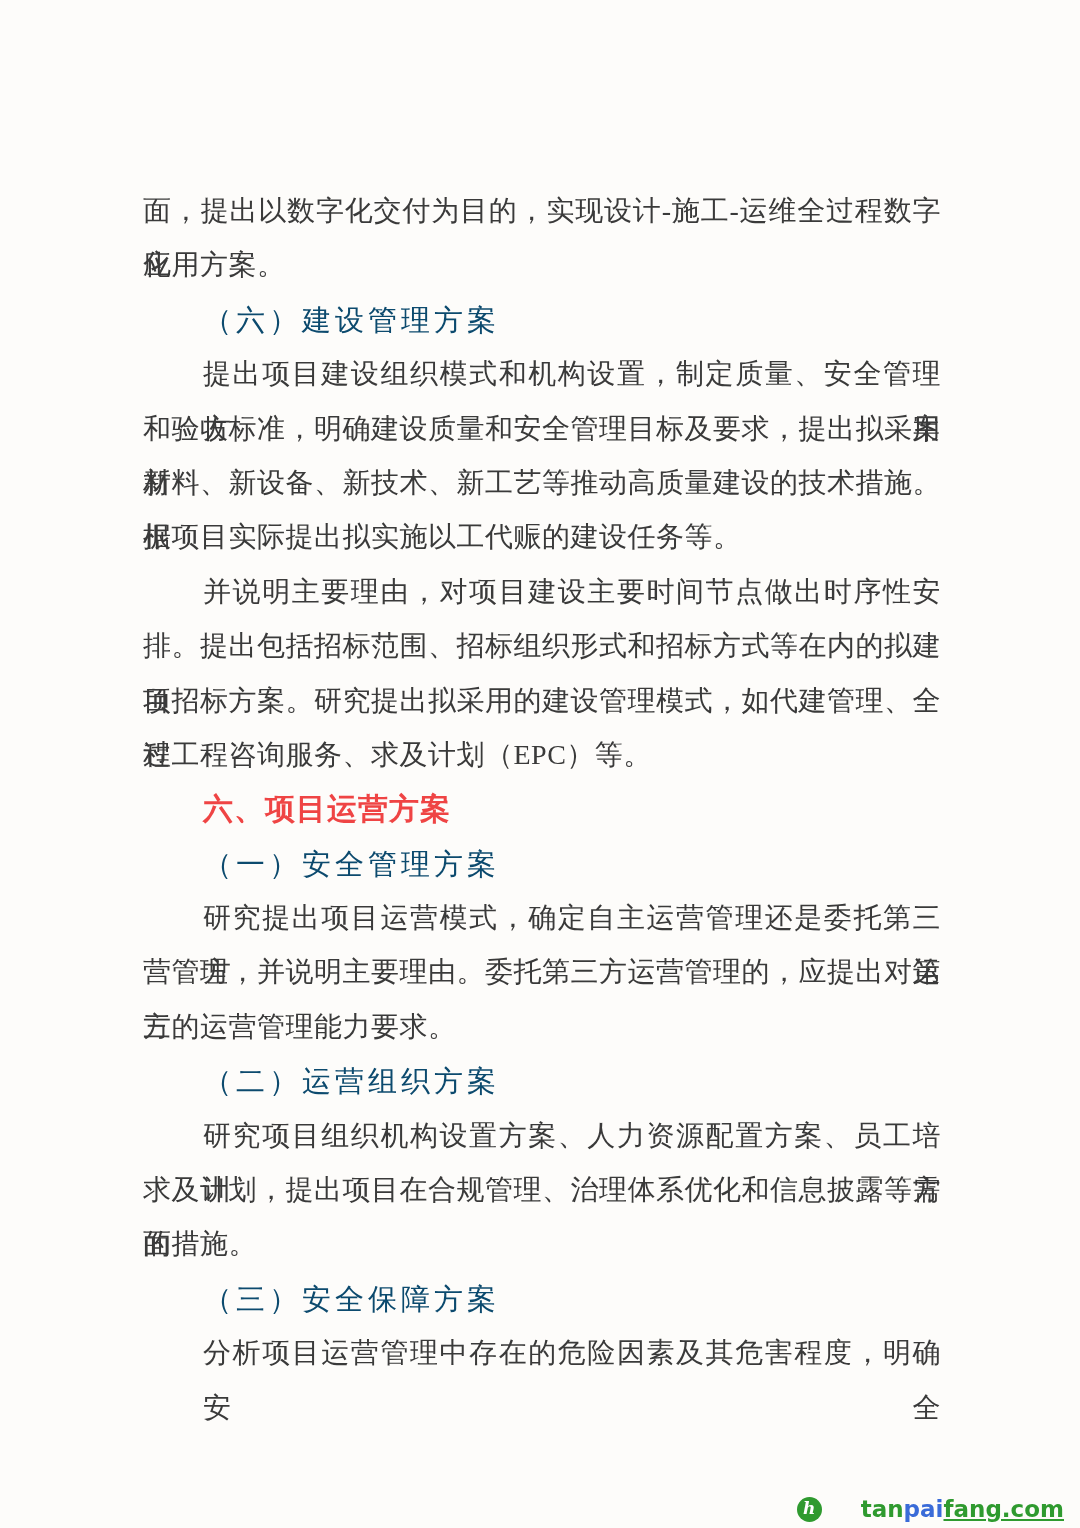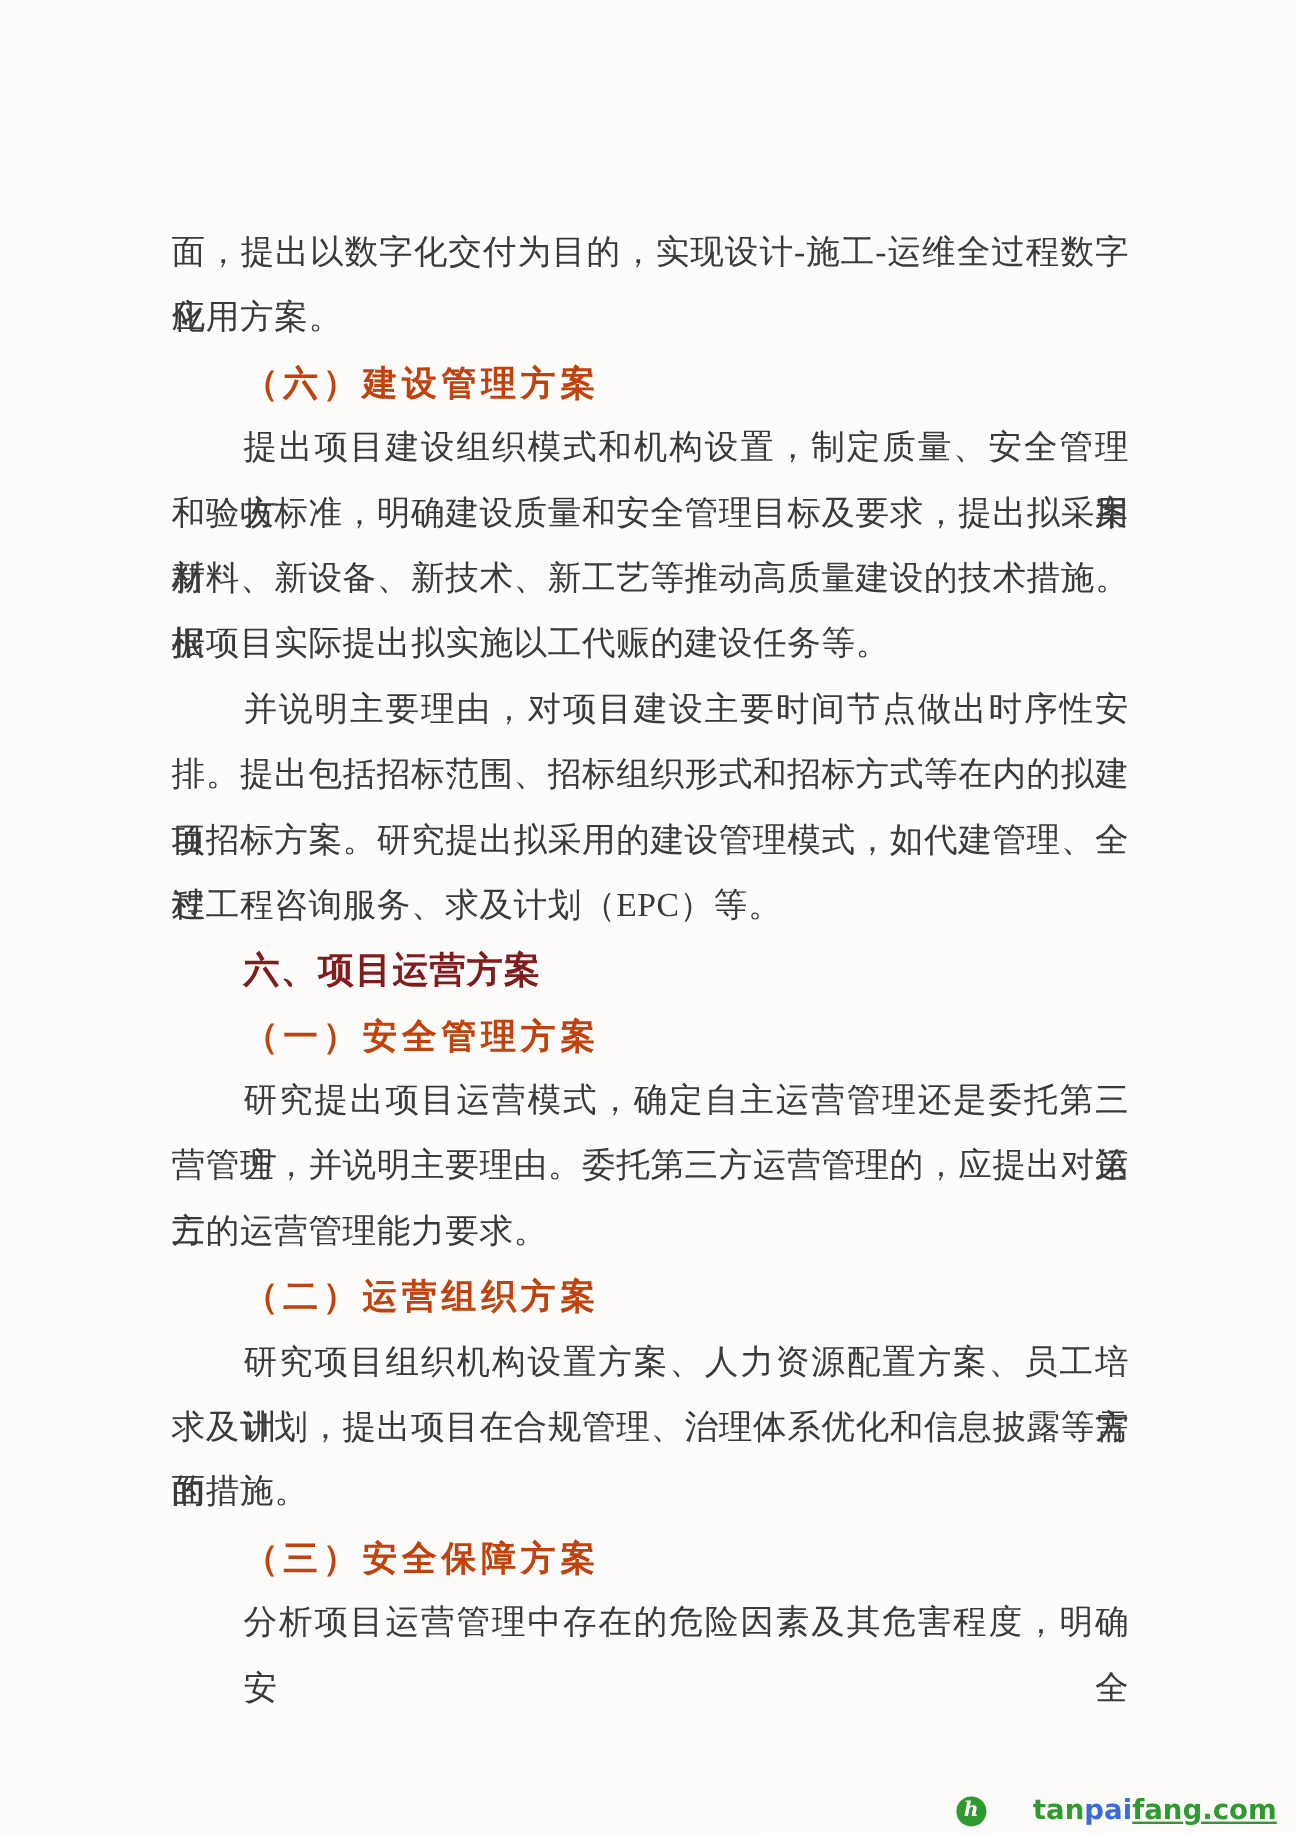--- a/index.html
+++ b/index.html
@@ -30,29 +30,29 @@
   }
   .line.just {
     text-align: justify;
     text-align-last: justify;
   }
   .line.ind {
     padding-left: 60px;
   }
   .line.kai-heading {
     font-size: 29px;
-    font-weight: 700;
-    color: #c2410c;
+    font-weight: 400;
+    color: #0c4a6e;
     letter-spacing: 4px;
   }
   .line.hei-heading {
     font-family: Liberation Serif, serif;
     font-size: 30px;
     font-weight: 700;
-    color: #7f1d1d;
+    color: #ef4444;
     letter-spacing: 1px;
   }
   .footer-logo {
     position: absolute;
     right: 16px;
     bottom: 6px;
     display: flex;
     align-items: center;
     gap: 7px;
     cursor: pointer;

